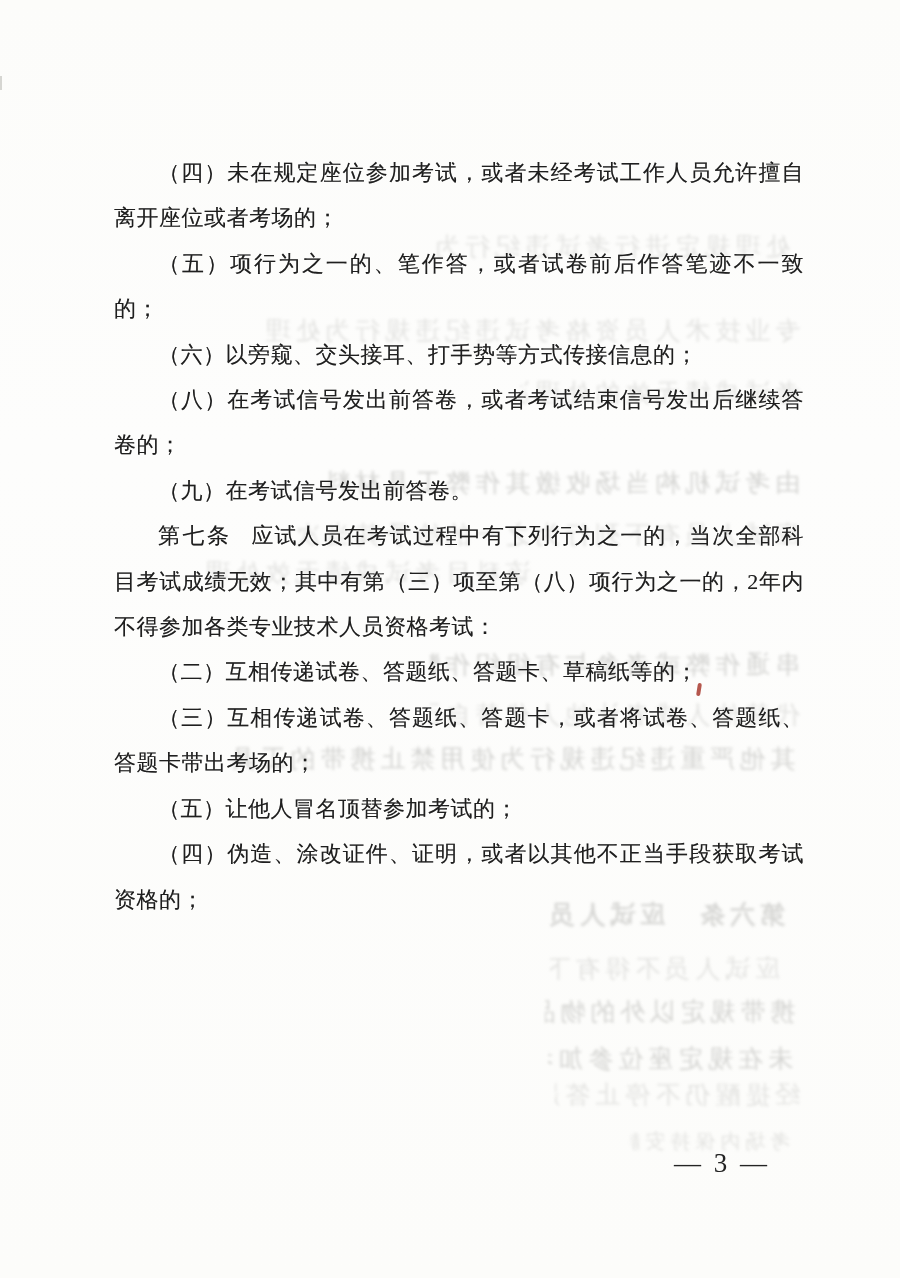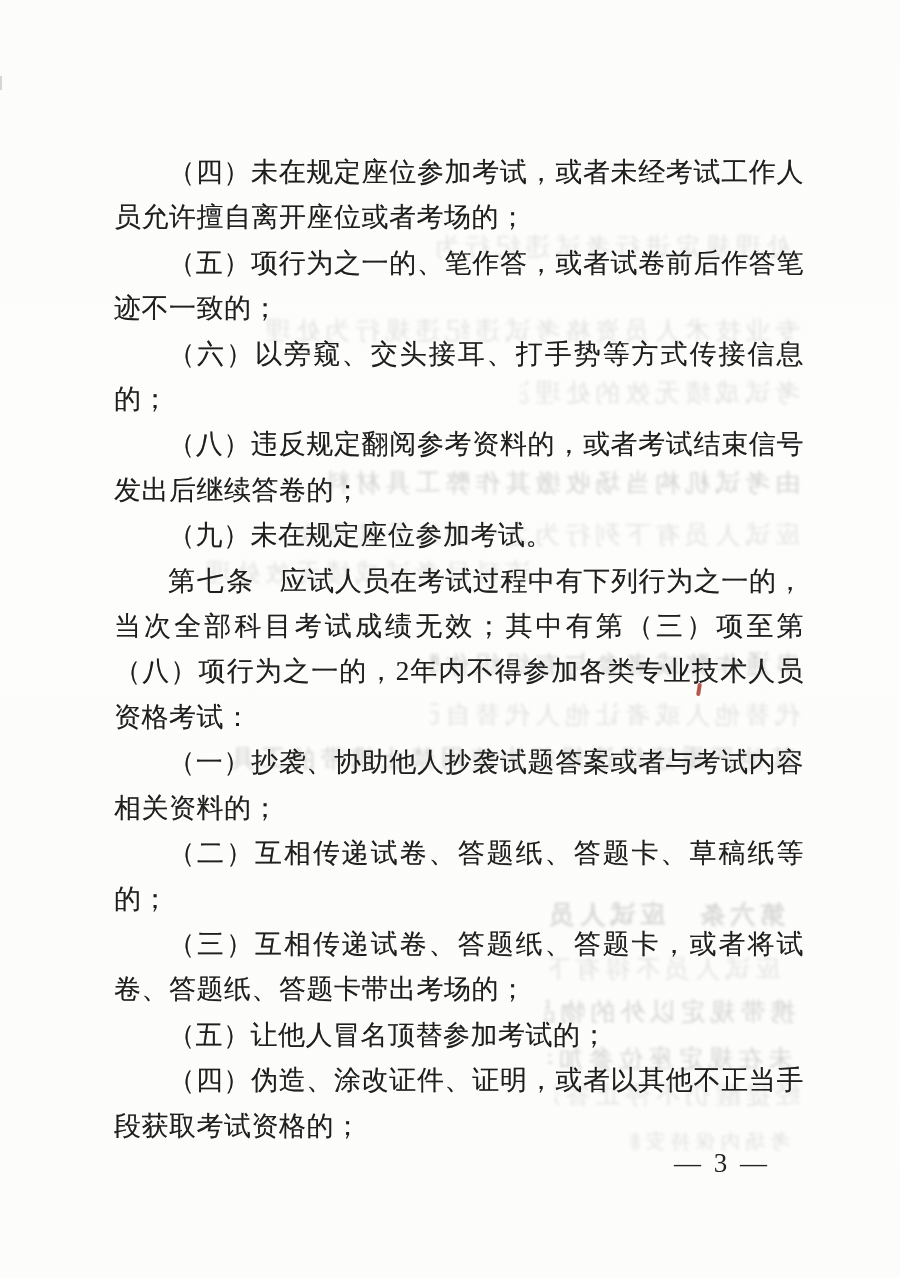--- a/index.html
+++ b/index.html
@@ -12,21 +12,21 @@
     position: relative;
     width: 900px; height: 1278px;
     background: linear-gradient(180deg, #fcfcfa 0%, #fdfdfc 35%, #fcfcfa 100%);
     overflow: hidden;
   }
   
   .doc {
     position: absolute;
     left: 114px; top: 150px; width: 690px;
     color: #1f1f1f;
-    font-size: 27px;
+    font-size: 22px;
     line-height: 45.4px;
     text-align: justify;
     text-justify: inter-character;
   }
   .doc p {
     margin: 0;
     text-indent: 2em;
     letter-spacing: 0.5px;
     
     text-shadow: 0 0 0.4px rgba(30,30,30,0.45);
@@ -97,26 +97,25 @@
   <div class="ghost faint" style="left:550px; top:952px; width:230px;">应试人员不得有下列行为</div>
   <div class="ghost" style="left:545px; top:995px; width:250px;">携带规定以外的物品进入考场（</div>
   <div class="ghost" style="left:548px; top:1042px; width:245px;">未在规定座位参加考试的（</div>
   <div class="ghost faint" style="left:555px; top:1078px; width:245px;">经提醒仍不停止答题行为的</div>
   <div class="ghost faint" style="left:630px; top:1128px; width:160px; font-size:20px;">考场内保持安静</div>
 
   <main class="doc">
     <p>（四）未在规定座位参加考试，或者未经考试工作人员允许擅自离开座位或者考场的；</p>
     <p>（五）项行为之一的、笔作答，或者试卷前后作答笔迹不一致的；</p>
     <p>（六）以旁窥、交头接耳、打手势等方式传接信息的；</p>
-    <p>（八）违反规定翻阅参考资料的，或者考试结束信号发出后继续答卷的；</p>
-    <p>（九）未在规定座位参加考试。</p>
+    <p>（八）在考试信号发出前答卷，或者考试结束信号发出后继续答卷的；</p>
+    <p>（九）在考试信号发出前答卷。</p>
     <p>
       <span class="article-label">第七条</span><span class="article-body">应试人员在考试过程中有下列行为之一的，当次全部科目考试成绩无效；其中有第（三）项至第（八）项行为之一的，2年内不得参加各类专业技术人员资格考试：</span>
     </p>
-    <p>（一）抄袭、协助他人抄袭试题答案或者与考试内容相关资料的；</p>
     <p>（二）互相传递试卷、答题纸、答题卡、草稿纸等的；</p>
     <p>（三）互相传递试卷、答题纸、答题卡，或者将试卷、答题纸、答题卡带出考场的；</p>
     <p>（五）让他人冒名顶替参加考试的；</p>
     <p>（四）伪造、涂改证件、证明，或者以其他不正当手段获取考试资格的；</p>
   </main>
 
   <div class="red-speck"></div>
   <div class="edge-mark"></div>
 
   <div class="page-number">— 3 —</div>

